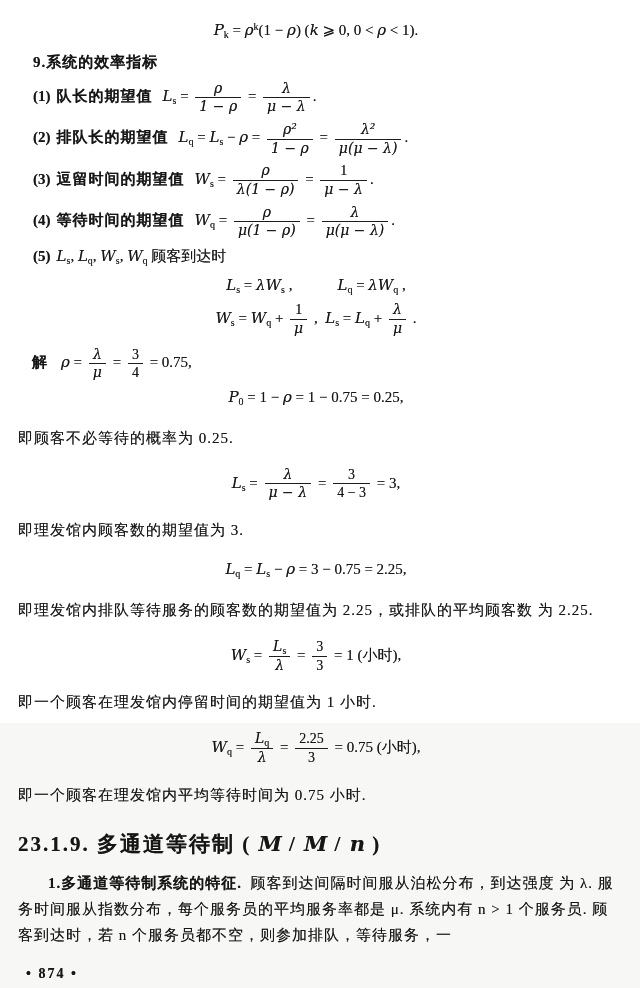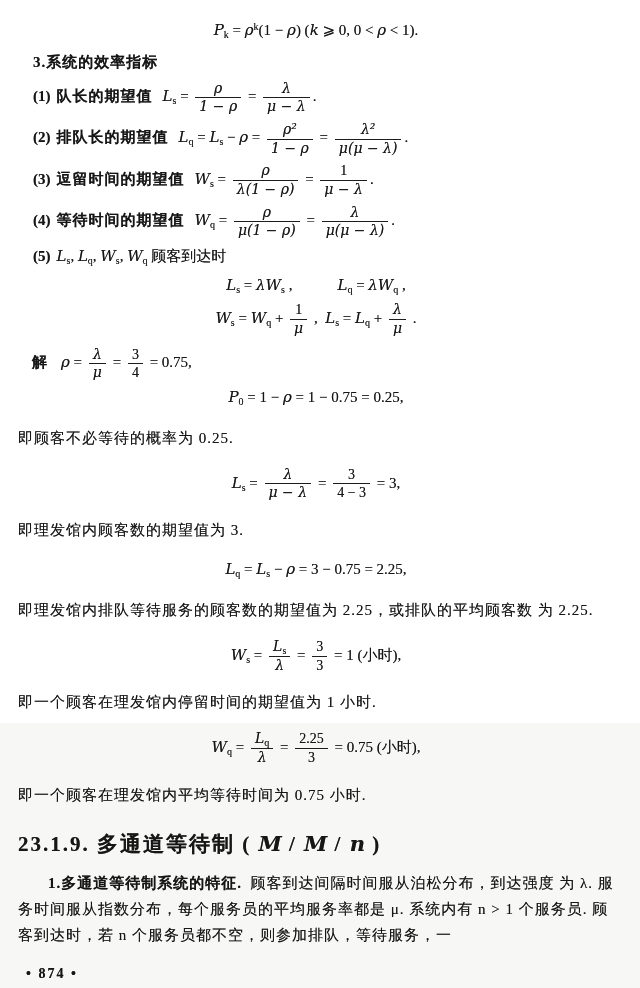--- a/index.html
+++ b/index.html
@@ -43,21 +43,21 @@
   .h-big .it{letter-spacing:0;}
   .footer{margin:16px 0 0 8px;font-weight:bold;letter-spacing:2px;font-size:14px;}
 </style>
 </head>
 <body>
 
 <div class="page">
 
   <div class="eq-center math"><span class="it">P</span><sub>k</sub><span> = </span><span class="it">ρ</span><sup>k</sup><span>(1 − </span><span class="it">ρ</span><span>)  (</span><span class="it">k</span><span> ⩾ 0,  0 &lt; </span><span class="it">ρ</span><span> &lt; 1).</span></div>
 
-  <div class="h-sec">3.系统的效率指标</div>
+  <div class="h-sec">9.系统的效率指标</div>
 
   <p class="item">
     <span class="ino">(1)</span><span class="ilabel">队长的期望值</span><span class="math"><span class="it">L</span><sub>s</sub><span> = </span><span class="frac"><span class="num"><span class="it">ρ</span></span><span class="den"><span class="it">1 − ρ</span></span></span><span> = </span><span class="frac"><span class="num"><span class="it">λ</span></span><span class="den"><span class="it">μ − λ</span></span></span><span>.</span></span>
   </p>
 
   <p class="item">
     <span class="ino">(2)</span><span class="ilabel">排队长的期望值</span><span class="math"><span class="it">L</span><sub>q</sub><span> = </span><span class="it">L</span><sub>s</sub><span> − </span><span class="it">ρ</span><span> = </span><span class="frac"><span class="num"><span class="it">ρ²</span></span><span class="den"><span class="it">1 − ρ</span></span></span><span> = </span><span class="frac"><span class="num"><span class="it">λ²</span></span><span class="den"><span class="it">μ(μ − λ)</span></span></span><span>.</span></span>
   </p>
 
   <p class="item">

